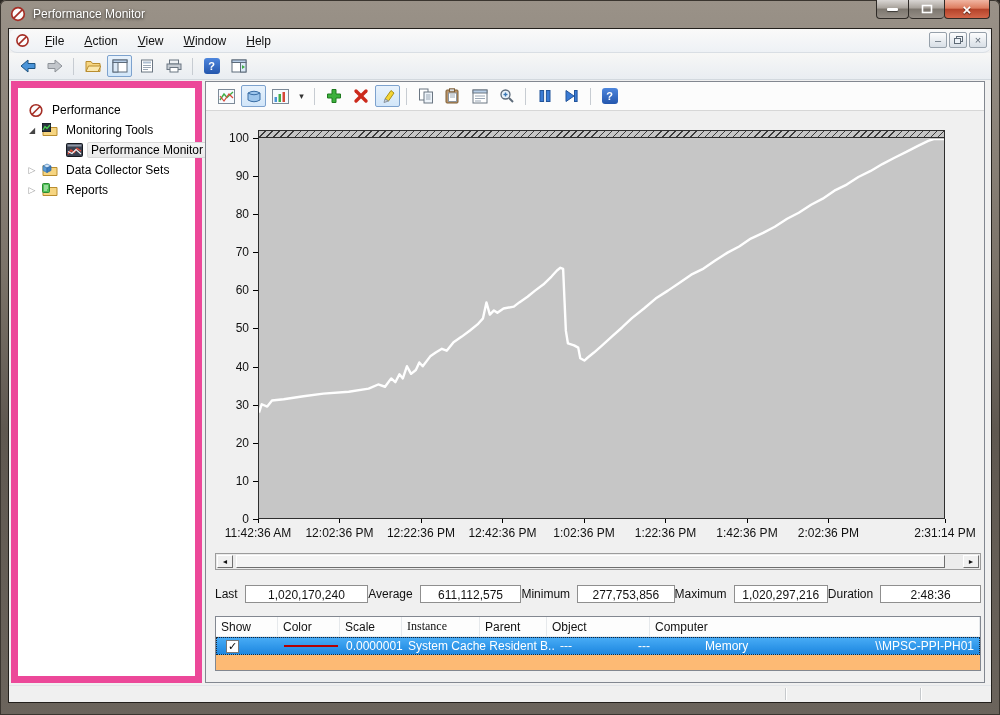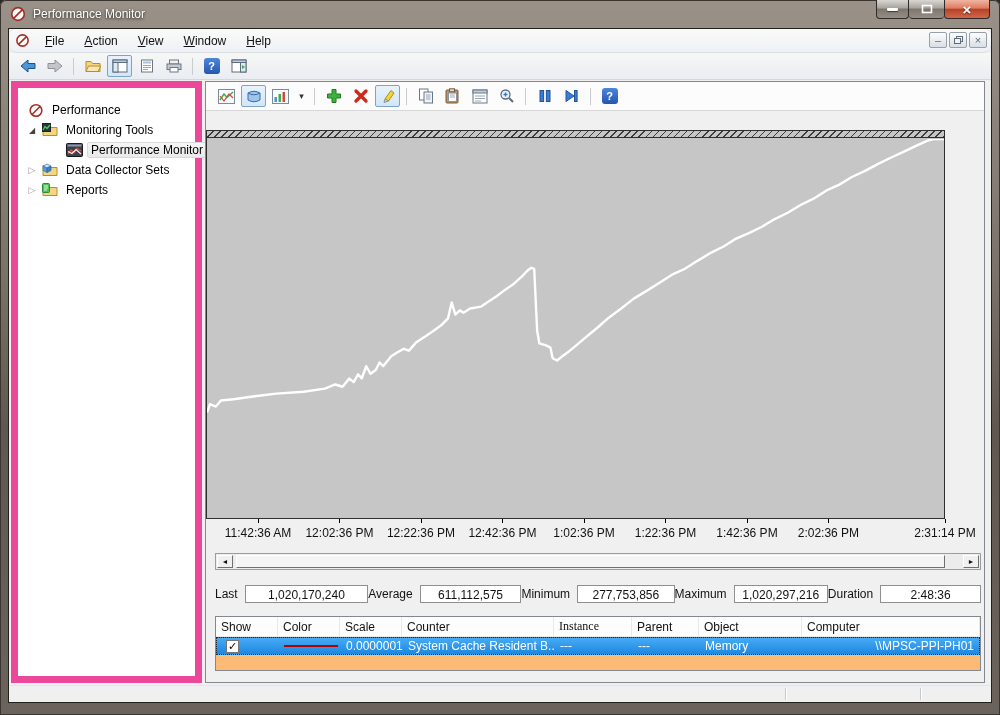--- a/index.html
+++ b/index.html
@@ -378,20 +378,36 @@
               </svg>
           </div>
           <div class="vsep"></div>
           <div class="tbtn">
             <span class="help-badge">?</span>
           </div>
         </div>
 
         <div class="graph-area">
           <div class="plot-row">
+            <div class="y-axis">
+              <div class="y-labels">
+                <span>100</span>
+                <span>90</span>
+                <span>80</span>
+                <span>70</span>
+                <span>60</span>
+                <span>50</span>
+                <span>40</span>
+                <span>30</span>
+                <span>20</span>
+                <span>10</span>
+                <span>0</span>
+              </div>
+              <div class="y-ticks"></div>
+            </div>
             <div class="plot">
               <div class="hatch-band"></div>
               <svg class="series-svg" viewBox="0 0 1000 1000" preserveAspectRatio="none">
                   <polyline points="0.0,720.0 4.0,698.0 12.0,704.0 19.0,688.0 36.0,685.0 65.0,677.0 94.0,670.0 131.0,665.0 160.0,657.0 174.0,646.0 184.0,652.0 193.0,630.0 199.0,640.0 205.0,619.0 210.0,630.0 216.0,598.0 222.0,618.0 229.0,608.0 234.0,588.0 239.0,598.0 250.0,572.0 258.0,562.0 267.0,552.0 274.0,557.0 284.0,535.0 296.0,520.0 308.0,504.0 319.0,488.0 327.0,472.0 332.0,430.0 337.0,462.0 343.0,451.0 348.0,457.0 357.0,446.0 372.0,441.0 380.0,430.0 392.0,415.0 403.0,399.0 415.0,383.0 427.0,362.0 435.0,346.0 440.0,339.0 444.0,342.0 446.0,425.0 448.0,505.0 451.0,538.0 460.0,543.0 466.0,549.0 469.0,577.0 475.0,583.0 480.0,575.0 489.0,562.0 501.0,543.0 515.0,520.0 530.0,496.0 544.0,472.0 562.0,446.0 579.0,420.0 597.0,399.0 614.0,378.0 631.0,357.0 649.0,341.0 666.0,320.0 684.0,299.0 701.0,283.0 718.0,262.0 736.0,247.0 753.0,231.0 771.0,210.0 788.0,194.0 806.0,173.0 823.0,157.0 840.0,136.0 858.0,120.0 875.0,100.0 893.0,84.0 910.0,66.0 927.0,50.0 945.0,34.0 962.0,18.0 977.0,5.0 985.0,0.0 1000.0,0.0" fill="none" stroke="#ffffff" stroke-width="2.4" stroke-linejoin="round" vector-effect="non-scaling-stroke"></polyline>
                 </svg>
             </div>
           </div>
           <div class="x-axis">
               <div class="xtick" style="left: 0%;"></div>
               <span class="xlabel" style="left: 0%;">11:42:36 AM</span>
@@ -440,21 +456,20 @@
               <span>Duration</span>
               <span class="stat-box">2:48:36</span>
             </div>
           </div>
 
           <div class="counter-table">
             <div class="tbl-header">
               <div class="th c-show">Show</div>
               <div class="th c-color">Color</div>
               <div class="th c-scale">Scale</div>
-              <div class="th c-counter">Counter</div>
               <div class="th c-instance">Instance</div>
               <div class="th c-parent">Parent</div>
               <div class="th c-object">Object</div>
               <div class="th c-computer">Computer</div>
             </div>
             <div class="tbl-row">
               <div class="td c-show">
                 <div class="checkbox">
                   <span>✓</span>
                 </div>

